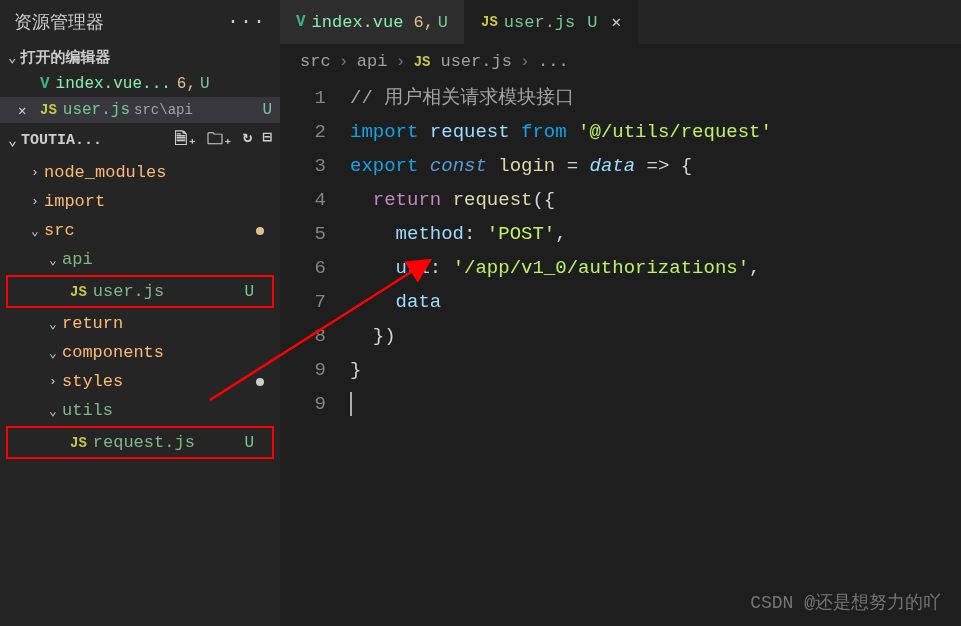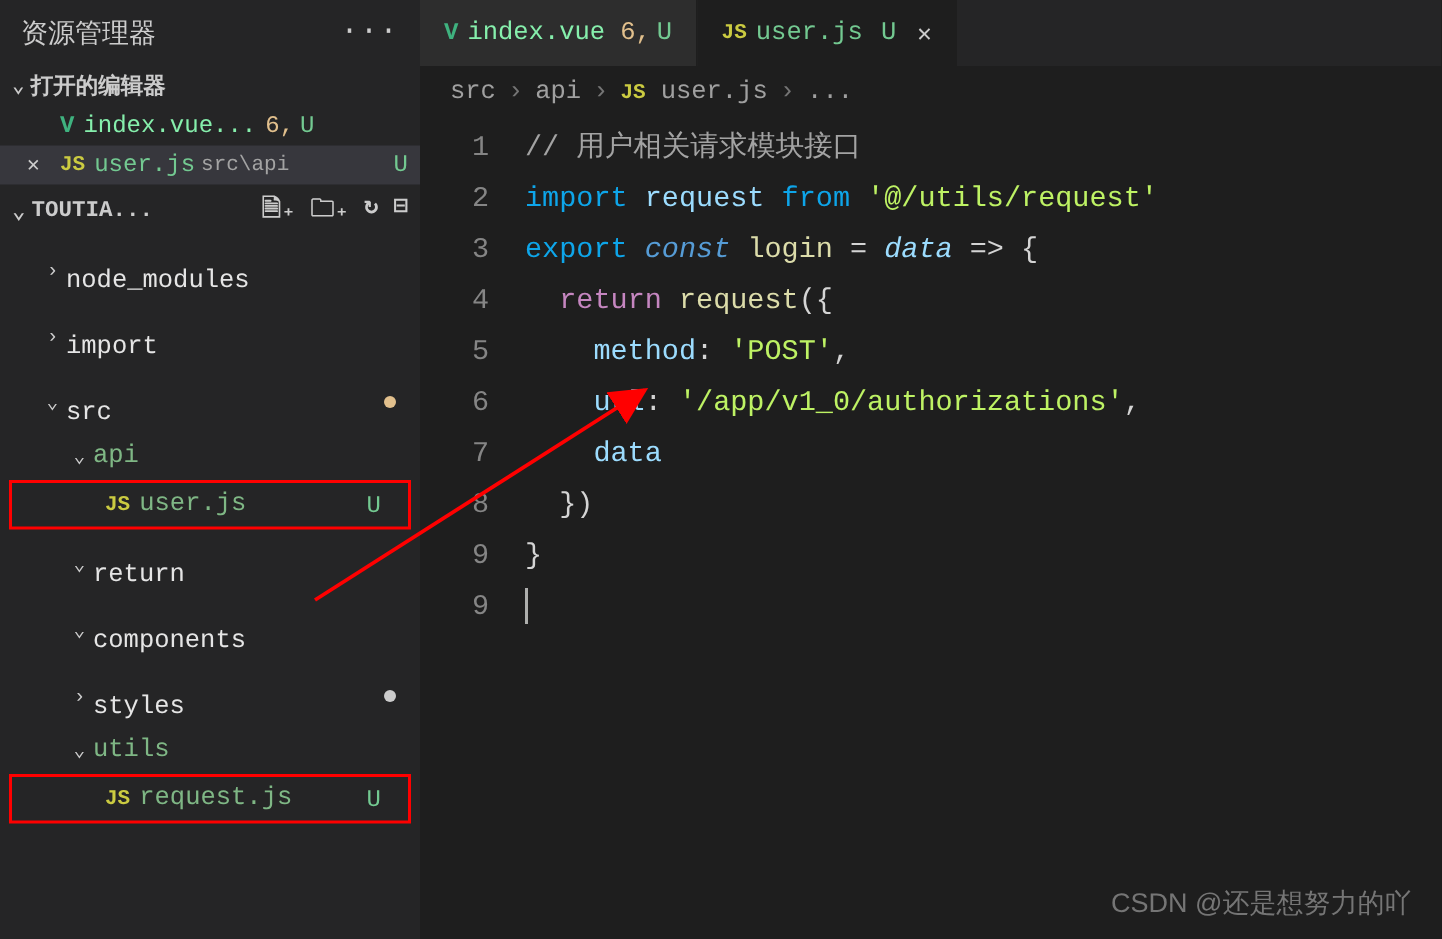--- a/index.html
+++ b/index.html
@@ -18,21 +18,21 @@
     
     .workspace-header { display: flex; align-items: center; justify-content: space-between; padding: 4px 8px; font-size: 15px; font-weight: bold; }
     .workspace-actions { display: flex; gap: 10px; }
     .workspace-actions span { cursor: pointer; font-size: 16px; }
     
     .tree-item { display: flex; align-items: center; padding: 5px 8px; font-size: 17px; color: #cccccc; }
     .tree-item .chev { width: 18px; text-align: center; font-size: 13px; }
     .tree-item .indent { display: inline-block; }
     .tree-item .status-dot { margin-left: auto; margin-right: 8px; width: 8px; height: 8px; border-radius: 50%; background: #ccc; }
     .tree-item .status-letter { margin-left: auto; margin-right: 10px; font-size: 16px; }
-    .folder-name { color: #e5e5e5; margin-top: 15px; }
+    .folder-name { color: #fdba74; }
     .folder-green { color: #7fb785; }
     .red-box { border: 2px solid #ff0000; margin: 1px 6px; }
     
     .vue-icon { color: #3fb27f; font-weight: bold; margin-right: 6px; font-size: 16px; }
     .js-icon { color: #cbcb41; font-weight: bold; margin-right: 6px; font-size: 14px; }
     .filename-green { color: #73c991; }
     .filename-orange { color: #86efac; }
     .path-gray { color: #a3a3a3; font-size: 14px; margin-left: 4px; }
     .num-orange { color: #e2c08d; margin-left: 6px; }
     .u-letter { color: #73c991; margin-left: 4px; }
@@ -56,21 +56,21 @@
     .c-keyword2 { color: #c586c0; }
     .c-var { color: #9cdcfe; font-style: italic; }
     .c-var2 { color: #9cdcfe; }
     .c-func { color: #dcdcaa; }
     .c-string { color: #bef264; }
     .c-punct { color: #d4d4d4; }
     .c-op { color: #d4d4d4; }
     .c-const { color: #569cd6; font-style: italic; }
     
     .arrow-svg { position: absolute; left: 180px; top: 240px; pointer-events: none; z-index: 10; }
-    .watermark { position: absolute; right: 20px; bottom: 12px; color: #757575; font-size: 18px; font-family: Liberation Sans, sans-serif; }
+    .watermark { position: absolute; right: 20px; bottom: 12px; color: #757575; font-size: 18px; font-family: Liberation Mono, monospace; }
     .cursor-line { display: inline-block; width: 2px; height: 24px; background: #aeafad; vertical-align: middle; }
   </style>
 </head>
 <body>
 
 <div class="sidebar">
   <div class="sidebar-header">
     <span>资源管理器</span>
     <span class="ellipsis">···</span>
   </div>

